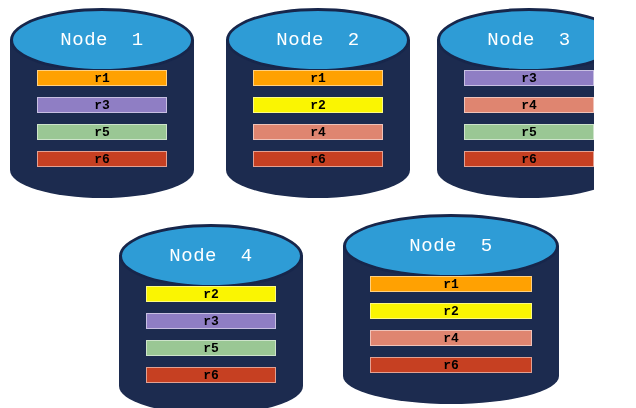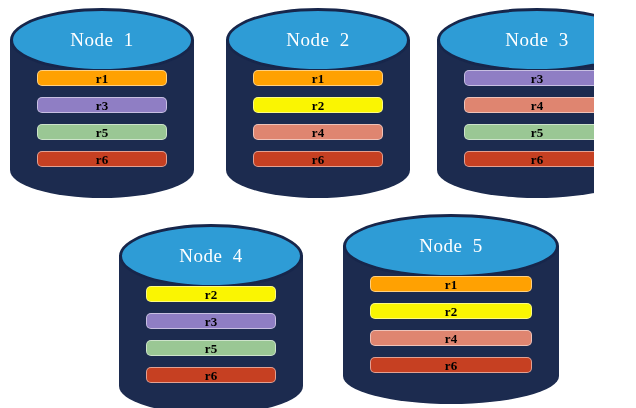--- a/index.html
+++ b/index.html
@@ -1,21 +1,21 @@
 <!DOCTYPE html>
 <html style="--canvas_bg: #FFFFFF; --cyl_body: #1C2B4F; --cyl_top: #2E9CD6; --cyl_outline: #17264B; --title_text: #FFFFFF; --bar_text: #000000;"><head>
 <meta charset="utf-8">
 <style>
   html, body { margin: 0; padding: 0; background: #ffffff; }
   .canvas {
     position: relative;
     width: 594px;
     height: 408px;
     background: var(--canvas_bg, #ffffff);
-    font-family: Liberation Serif, serif;
+    font-family: Liberation Mono, monospace;
     overflow: hidden;
   }
   .node {
     position: absolute;
     width: 184px;
     height: 190px;
   }
   .cyl-body {
     position: absolute;
     left: 0; right: 0;
@@ -46,34 +46,34 @@
     white-space: pre;
   }
   .bars {
     position: absolute;
     left: 27px; right: 27px;
     top: 62px;
   }
   .bar {
     height: 16px;
     margin-bottom: 11px;
-    border-radius: 5px;
+    border-radius: 0;
     border: 1px solid rgba(255,255,255,0.5);
     box-sizing: border-box;
     display: flex;
     align-items: center;
     justify-content: center;
     color: var(--bar_text, #000000);
     font-size: 13px;
     font-weight: 700;
     line-height: 1;
   }
   .node-1 { left: 10px;  top: 8px; }
   .node-2 { left: 226px; top: 8px; }
-  .node-3 { left: 437px; top: 8px; padding-left: 16px; }
+  .node-3 { left: 437px; top: 8px; }
   .node-4 { left: 119px; top: 224px; }
   .node-5 { left: 343px; top: 214px; padding-left: 32px; }
 </style>
 </head>
 <body>
 
 <div class="canvas">
 
   <div class="node node-1">
     <div class="cyl-body"></div>

